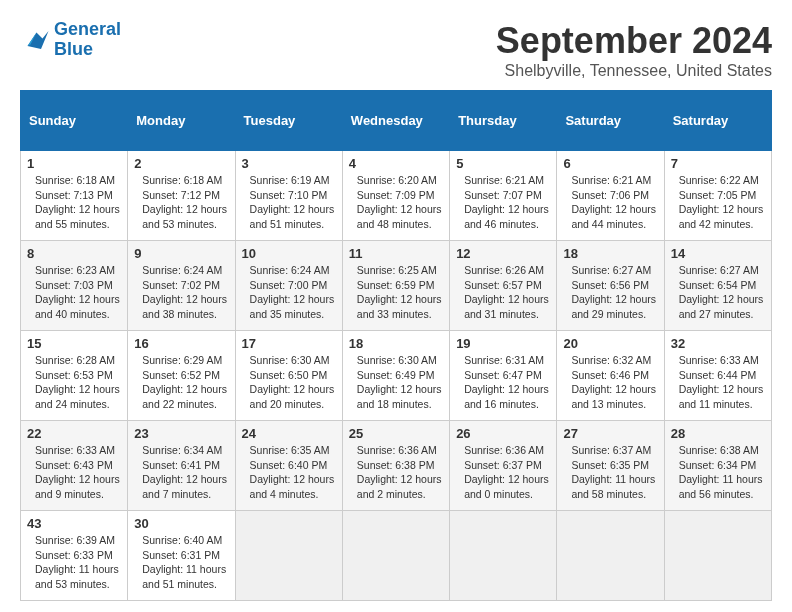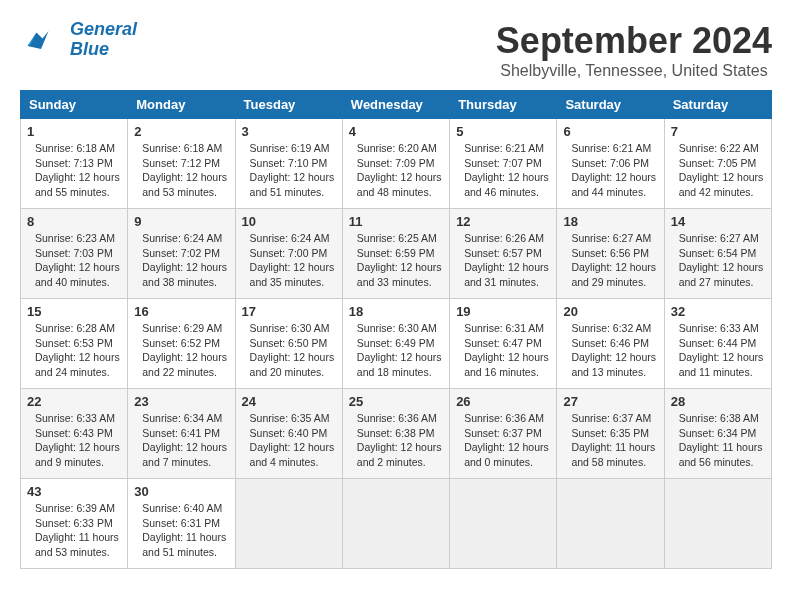--- a/index.html
+++ b/index.html
@@ -12,57 +12,56 @@
     }
     .header-area {
       display: flex;
       justify-content: space-between;
       align-items: flex-start;
       margin-bottom: 10px;
     }
     .logo {
       display: flex;
       align-items: center;
-      gap: 20px;
-      font-style: italic;
+      gap: 4px;
     }
     .logo-text {
       font-size: 18px;
       font-weight: bold;
       color: #333;
       line-height: 1.1;
     }
     .logo-text span {
       color: #1a6faf;
     }
     .logo-bird {
       width: 30px;
       height: 30px;
     }
     .title-area {
-      text-align: center;
+      text-align: right;
     }
     .month-title {
       font-size: 36px;
       font-weight: bold;
       color: #333;
     }
     .location {
       font-size: 16px;
       color: #555;
     }
     .calendar {
       width: 100%;
       border-collapse: collapse;
       font-size: 11px;
     }
     .calendar thead tr th {
       background-color: #1a6faf;
       color: #fff;
-      padding: 6px 8px;
+      padding: 22px 8px;
       text-align: left;
       font-size: 13px;
       font-weight: bold;
       border: 1px solid #1a6faf;
     }
     .calendar tbody tr td {
       border: 1px solid #ccc;
       vertical-align: top;
       padding: 5px 6px;
       width: 14.28%;

